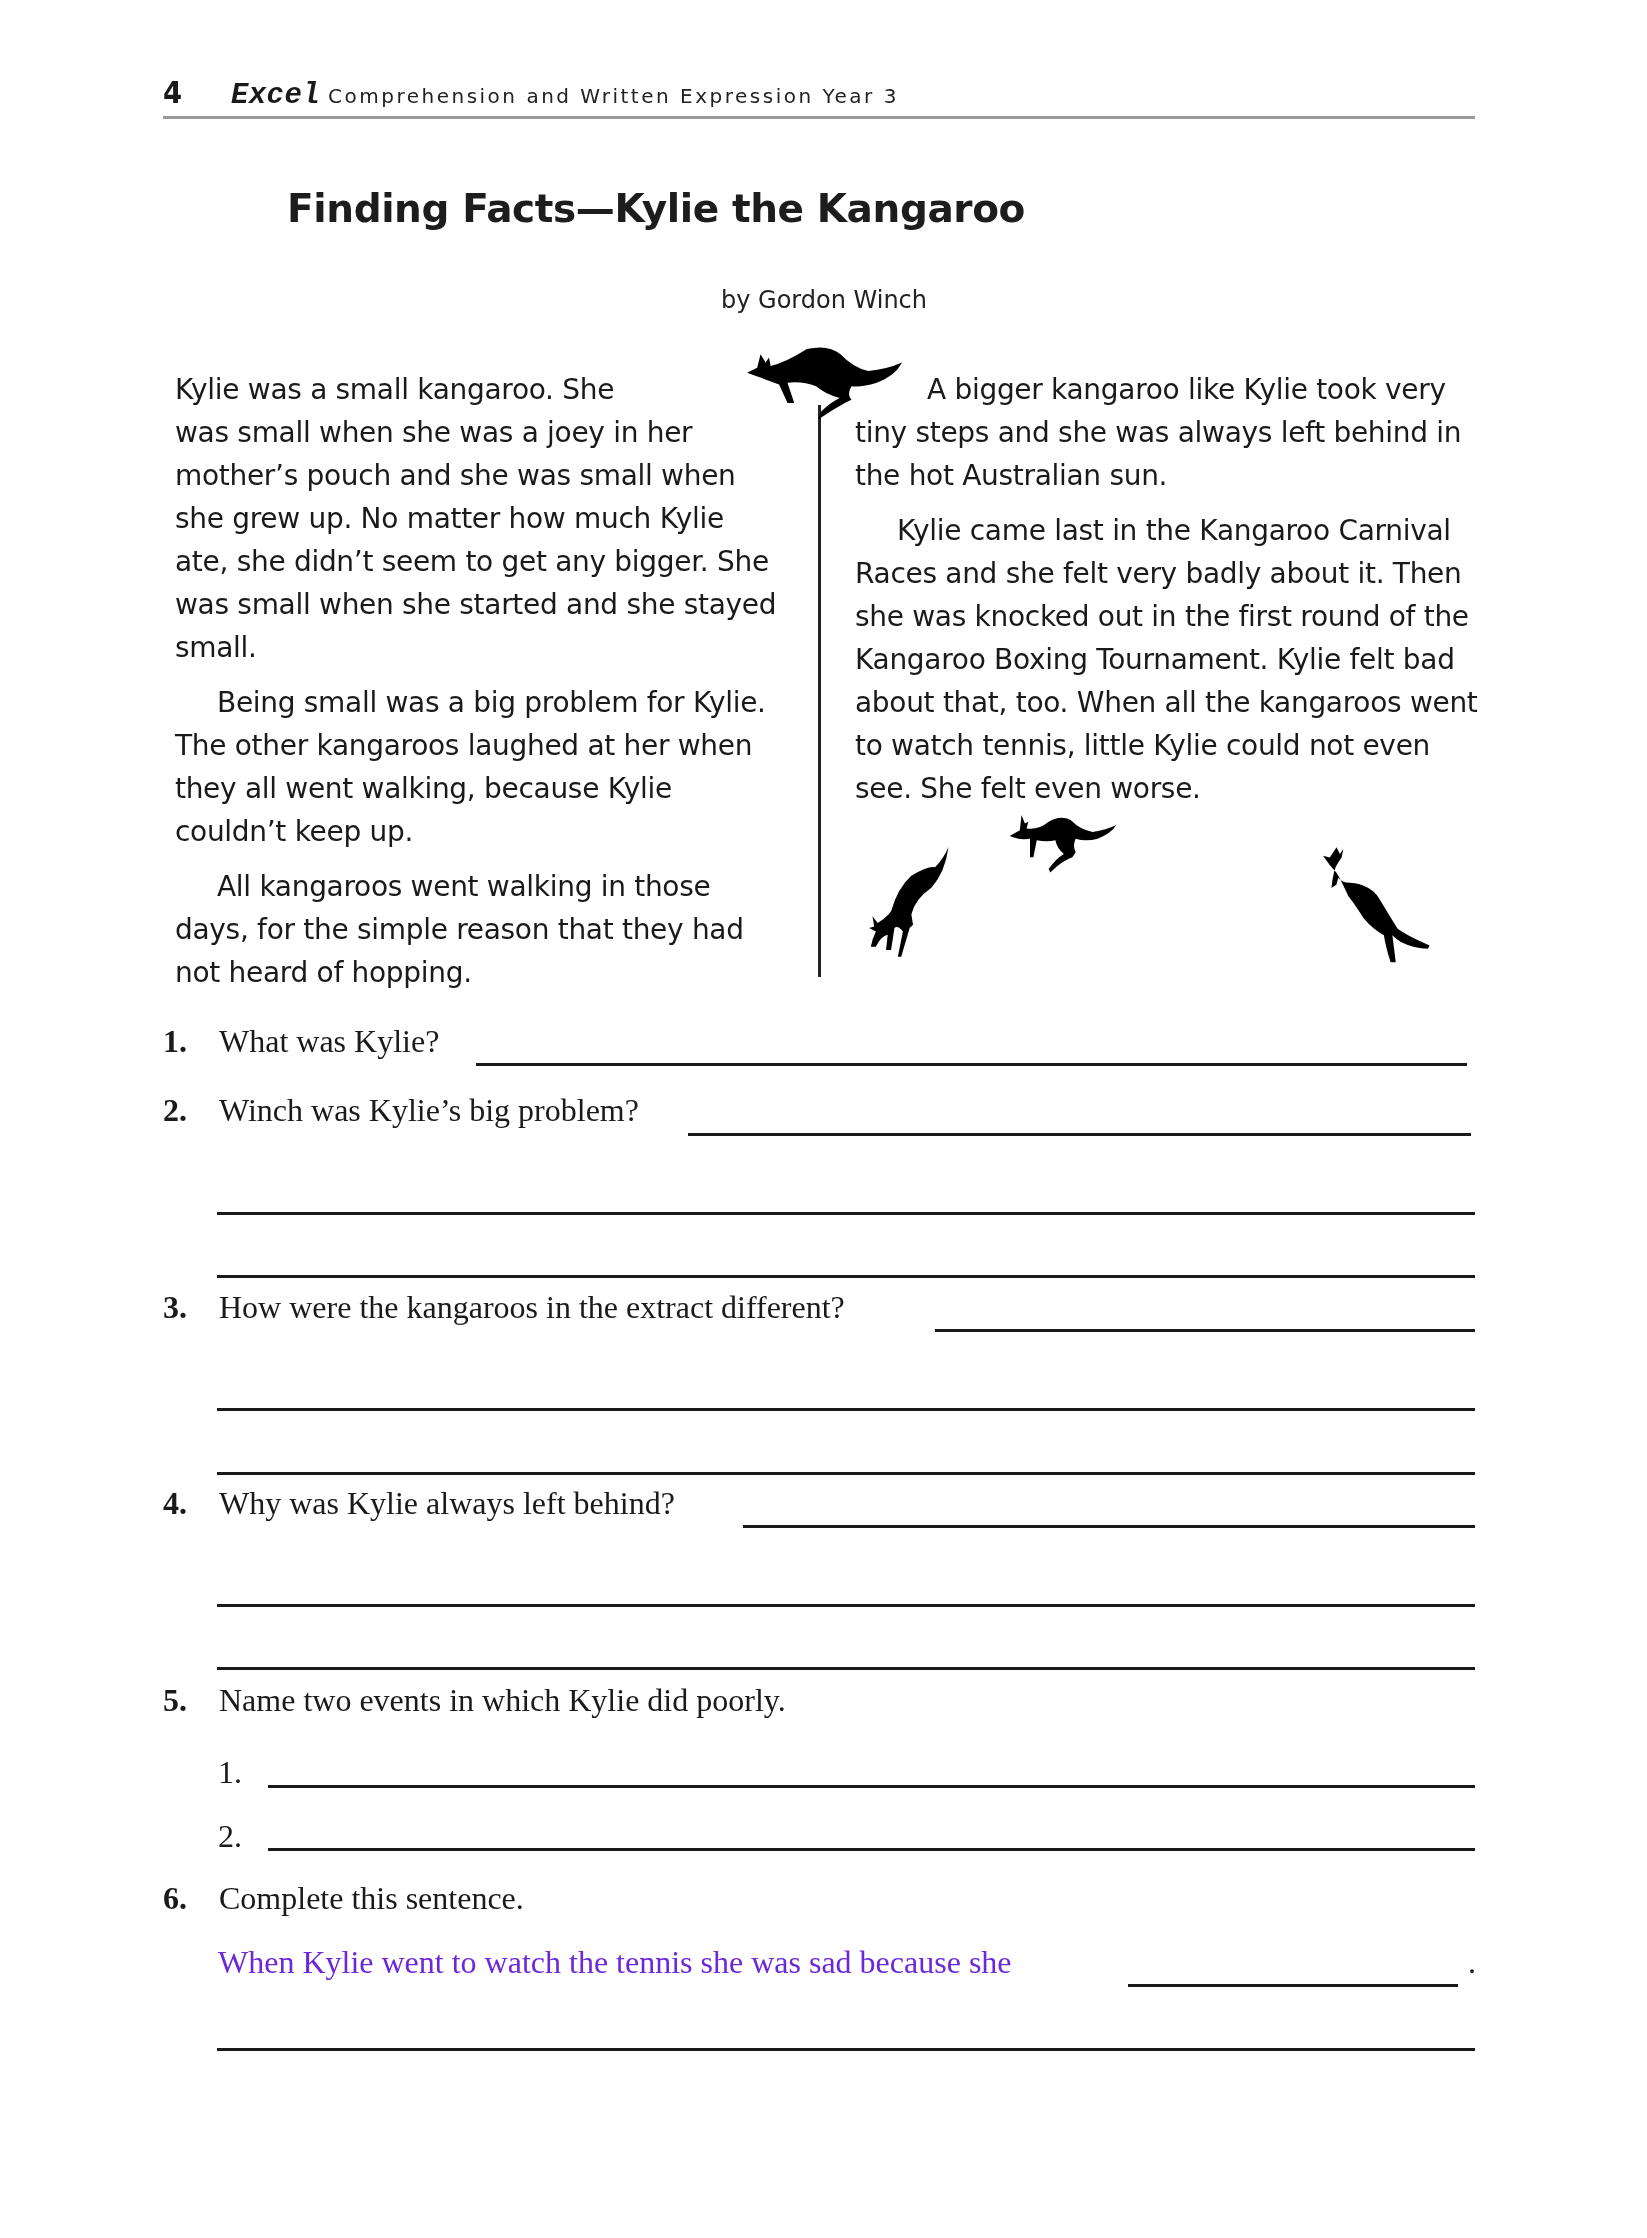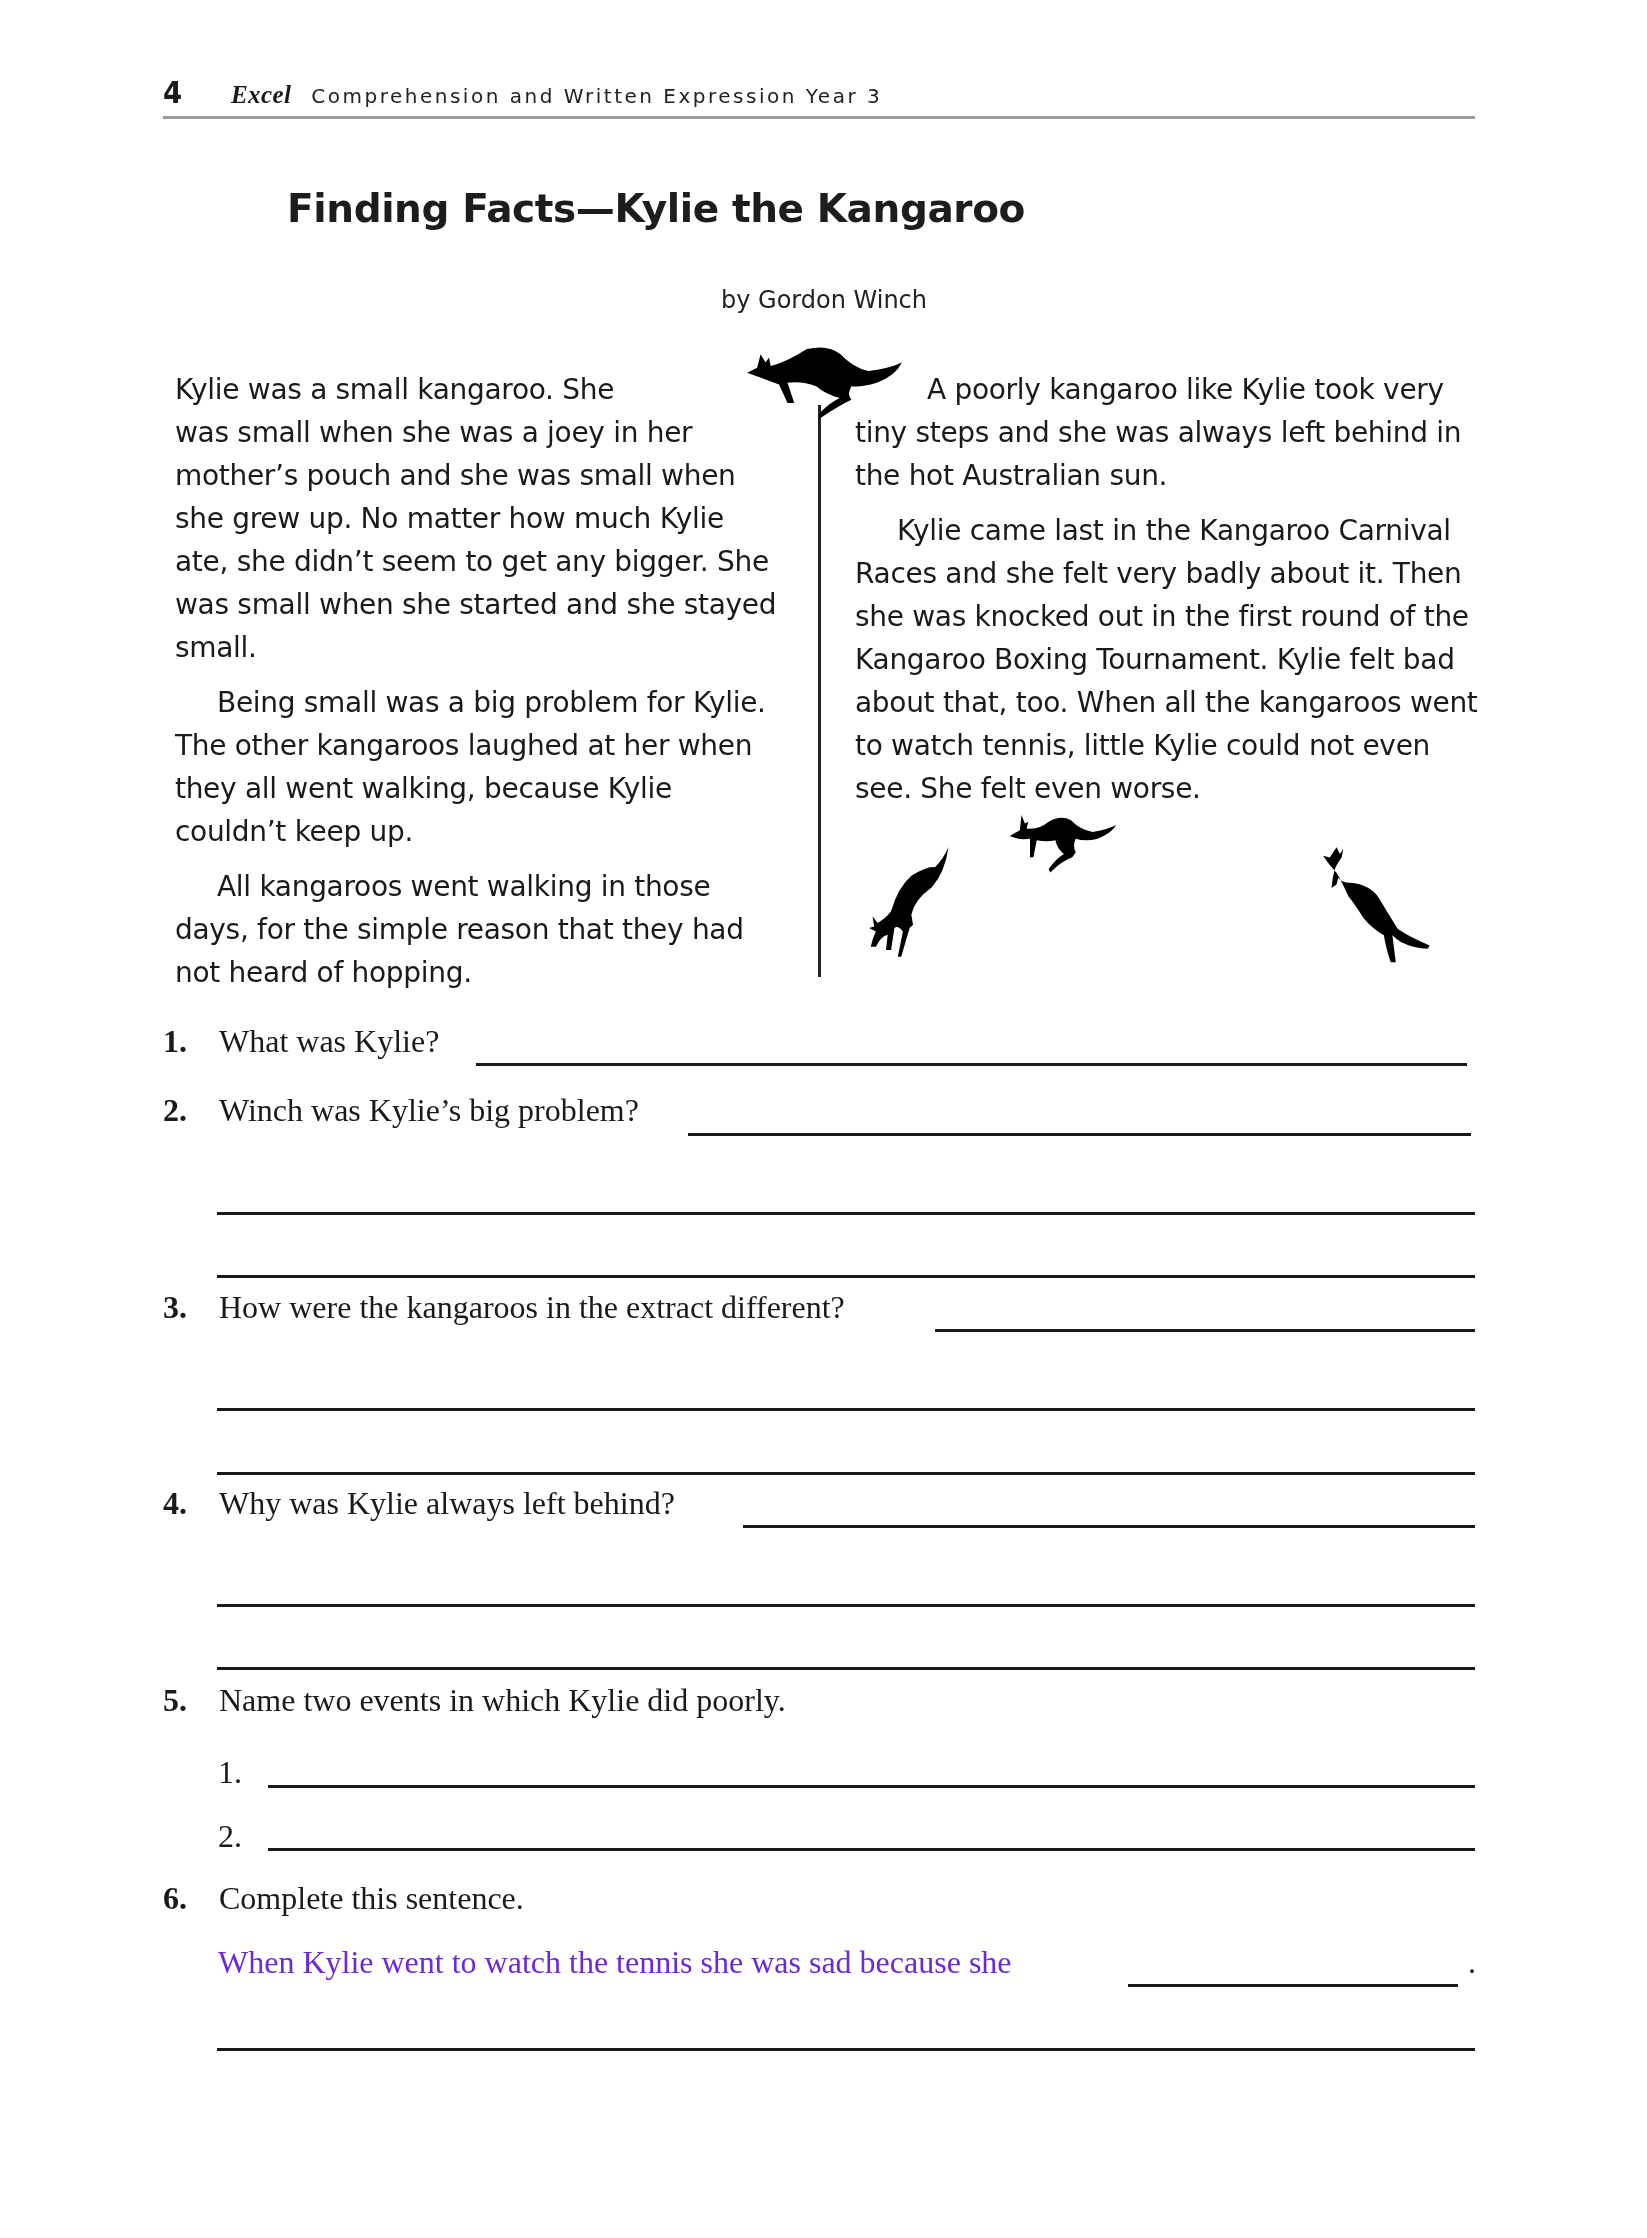--- a/index.html
+++ b/index.html
@@ -2,21 +2,21 @@
 <html style="font-size:13.5px"><head>
   <meta charset="utf-8">
   <style>
     html, body { margin: 0; padding: 0; background: #ffffff; }
     body { width: 1648px; height: 2239px; position: relative; overflow: hidden; color: #1a1a1a; }
     .page { position: absolute; left: 0; top: 0; width: 1648px; height: 2239px; }
 
     
     .running-header { position: absolute; left: 163px; top: 75px; height: 42px; display: flex; align-items: baseline; font-family: "DejaVu Sans", sans-serif; }
     .page-number { font-size: 30.5px; font-weight: bold; width: 68px; font-family: "DejaVu Sans Condensed", "DejaVu Sans", sans-serif; }
-    .brand { font-family: Liberation Serif, serif; font-weight: bold; font-style: italic; font-size: 25px; margin-right: 20px; letter-spacing: 0.4px; }
+    .brand { font-family: Liberation Mono, monospace; font-weight: bold; font-style: italic; font-size: 29px; margin-right: 8px; letter-spacing: 0.4px; }
     .book-title { font-size: 20px; letter-spacing: 2.5px; color: #222; }
     .header-rule { position: absolute; left: 163px; top: 116px; width: 1312px; height: 2.5px; background: #9a9a9a; }
 
     
     .title { position: absolute; left: 0; width: 1312px; top: 186px; text-align: center; font-family: "DejaVu Sans", sans-serif; font-weight: bold; font-size: 39px; letter-spacing: -0.4px; color: #1d1d1d; }
     .byline { position: absolute; left: 0; width: 1648px; top: 274px; text-align: center; font-family: "DejaVu Sans", sans-serif; font-size: 24px; color: #222; margin-top: 12px; }
 
     
     .story { font-family: "DejaVu Sans", sans-serif; font-size: 28px; line-height: 43px; color: #1a1a1a; letter-spacing: -0.3px; }
     .story p { margin: 12px; }
@@ -54,21 +54,21 @@
 
   <div class="story" style="position:absolute; left:163px; top:356px; width:627px;" id="left-flow">
       <p><span style="float: right; width: 135px; height: 42px;"></span>Kylie was a small kangaroo. She was small when she was a joey in her mother’s pouch and she was small when she grew up. No matter how much Kylie ate, she didn’t seem to get any bigger. She was small when she started and she stayed small.</p>
       <p class="indent">Being small was a big problem for Kylie. The other kangaroos laughed at her when they all went walking, because Kylie couldn’t keep up.</p>
       <p class="indent">All kangaroos went walking in those days, for the simple reason that they had not heard of hopping.</p>
     </div>
 
   <div class="col-divider"></div>
 
   <div class="story" style="position:absolute; left:843px; top:356px; width:652px;" id="right-flow">
-      <p class="first-right">A poorly kangaroo like Kylie took very tiny steps and she was always left behind in the hot Australian sun.</p>
+      <p class="first-right">A bigger kangaroo like Kylie took very tiny steps and she was always left behind in the hot Australian sun.</p>
       <p class="indent">Kylie came last in the Kangaroo Carnival Races and she felt very badly about it. Then she was knocked out in the first round of the Kangaroo Boxing Tournament. Kylie felt bad about that, too. When all the kangaroos went to watch tennis, little Kylie could not even see. She felt even worse.</p>
     </div>
 
   <div class="roo" style="left:735px; top:339px;">
     <svg width="169" height="80" viewBox="0 0 200 95">
       <path d="M14,40 L26,34 L30,18 L36,28 L40,22 L42,32 Q60,28 85,12 Q110,6 125,18 Q140,34 158,38 Q180,36 198,28 Q190,44 168,52 Q148,58 138,56 Q132,66 138,72 L130,76 Q112,86 98,96 L102,86 Q112,76 124,70 Q108,66 96,56 Q80,50 62,52 L70,76 L62,76 L52,54 Q36,48 14,40 Z" fill="#000"></path>
     </svg>
   </div>
 
   <div class="roo" style="left:864px; top:847px;">

